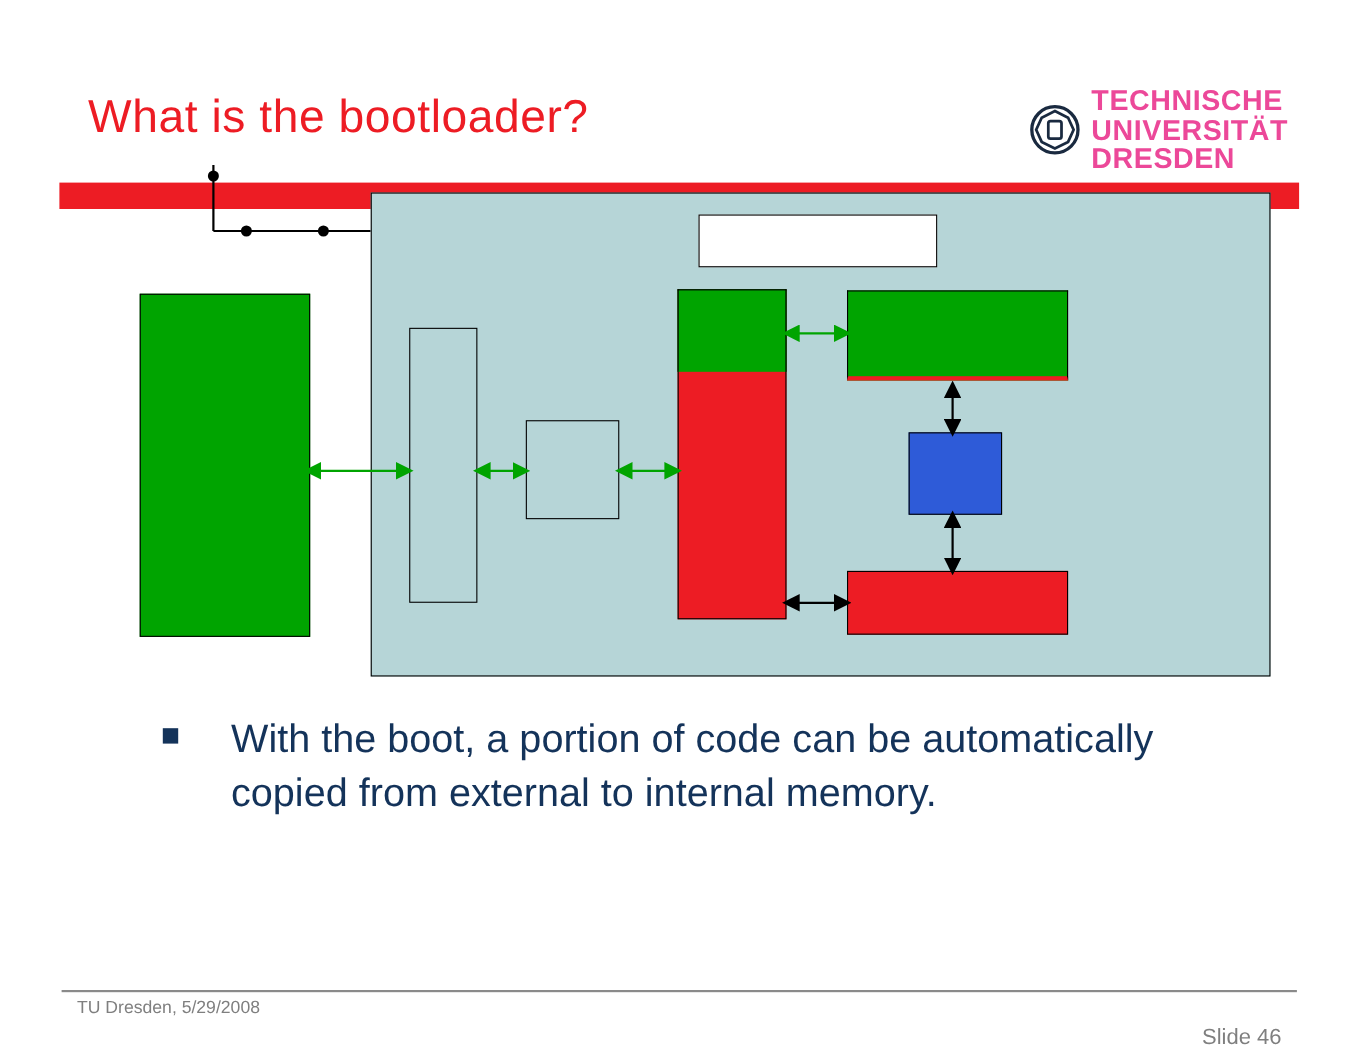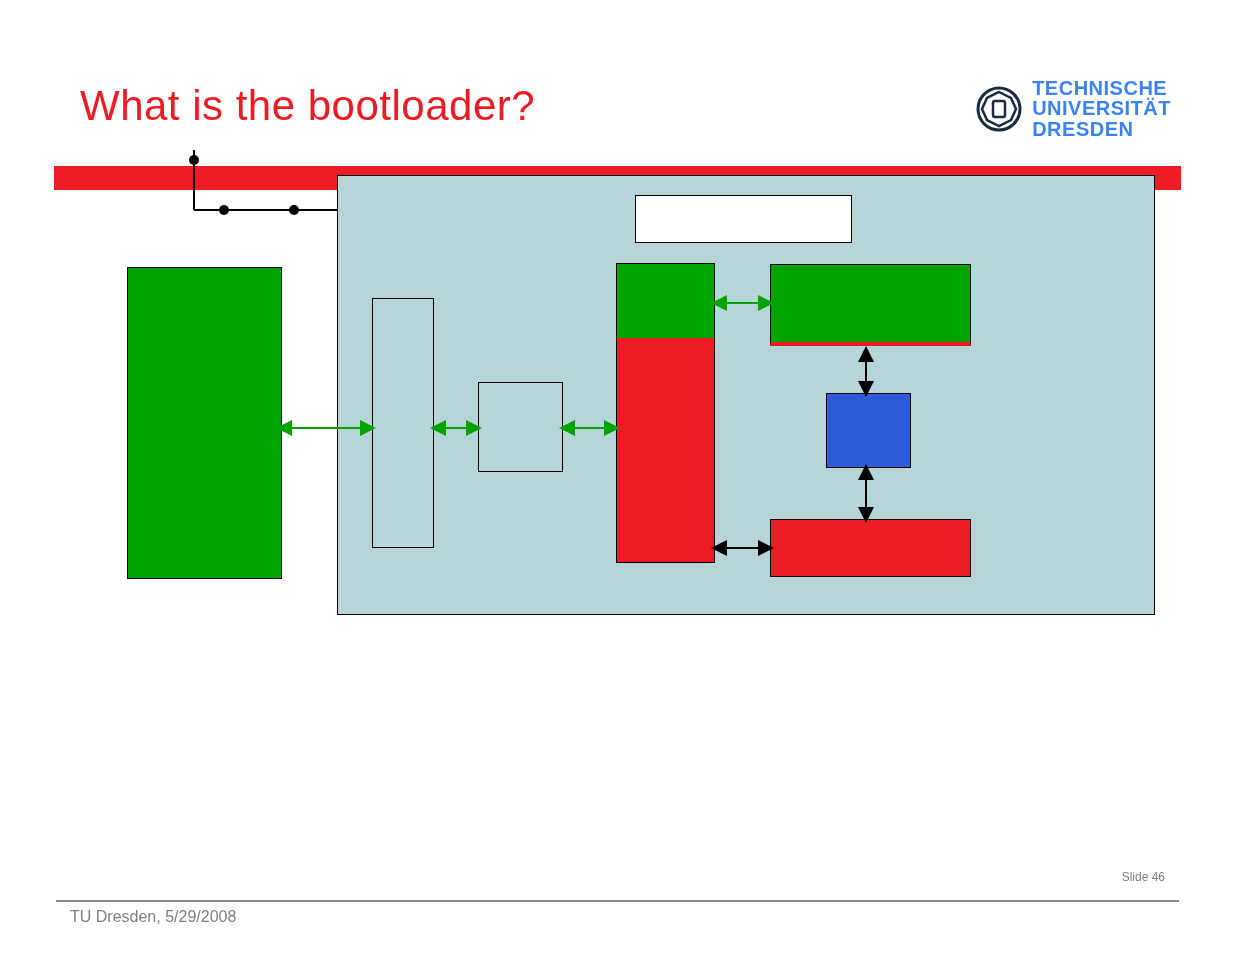--- a/index.html
+++ b/index.html
@@ -10,21 +10,21 @@
     --lightblue:#b6d5d7;
     --blue:#2e5bd8;
     --navy:#14335a;
     --gray:#7f7f7f;
   }
   html,body{margin:0;padding:0;background:#fff;font-family:Arial,Helvetica,sans-serif}
   .slide{position:relative;width:var(--slide-w);height:var(--slide-h);background:#fff;overflow:hidden}
   .title{position:absolute;left:80px;top:82px;font-size:42px;color:var(--red);letter-spacing:0.5px}
   .logo{position:absolute;right:64px;top:78px;display:flex;align-items:center;gap:10px}
   .logo svg{display:block}
-  .logo-text{font-weight:800;color:#3b82f6;line-height:1.02;font-size:20px;letter-spacing:0.5px}
+  .logo-text{font-weight:800;color:#ec4899;line-height:1.02;font-size:26px;letter-spacing:0.5px}
   .redbar{position:absolute;left:54px;right:54px;top:166px;height:24px;background:var(--red)}
   
   .wires{position:absolute;left:54px;top:150px}
 
   .bigpanel{position:absolute;left:337px;top:175px;width:816px;height:438px;background:var(--lightblue);border:1.5px solid #000}
   
   .ext-mem{position:absolute;left:127px;top:267px;width:153px;height:310px;background:var(--green);border:1.5px solid #000}
   
   .box{position:absolute;border:1.5px solid #000;box-sizing:border-box}
   .b-top{left:635px;top:195px;width:217px;height:48px;background:#fff}
@@ -34,21 +34,21 @@
   .b-center-top{left:616px;top:263px;width:99px;height:75px;background:var(--green);border-bottom:none}
   .b-right-top{left:770px;top:264px;width:201px;height:82px;background:var(--green);border-bottom:4px solid var(--red)}
   .b-right-bot{left:770px;top:519px;width:201px;height:58px;background:var(--red)}
   .b-blue{left:826px;top:393px;width:85px;height:75px;background:var(--blue)}
 
   .bullet{position:absolute;left:148px;right:90px;top:648px;display:flex;gap:48px;color:var(--navy);font-size:36px;line-height:1.35}
   .bullet .sq{width:14px;height:14px;background:var(--navy);margin-top:14px;flex:0 0 14px}
 
   .footer-line{position:absolute;left:56px;right:56px;top:900px;height:2px;background:#8a8a8a}
   .footer-left{position:absolute;left:70px;top:908px;font-size:16px;color:var(--gray)}
-  .footer-right{position:absolute;right:70px;top:870px;font-size:12px;color:var(--gray)}
+  .footer-right{position:absolute;right:70px;top:932px;font-size:20px;color:var(--gray)}
 
   
   .arrows{position:absolute;left:0;top:0;width:var(--slide-w);height:var(--slide-h);pointer-events:none}
 </style>
 </head>
 <body>
 
 <div class="slide">
 
   <div class="title">What is the bootloader?</div>
@@ -107,18 +107,22 @@
     <line x1="280" y1="428" x2="372" y2="428" stroke="#00a400" stroke-width="2" marker-start="url(#gS)" marker-end="url(#g)"></line>
     <line x1="434" y1="428" x2="478" y2="428" stroke="#00a400" stroke-width="2" marker-start="url(#gS)" marker-end="url(#g)"></line>
     <line x1="563" y1="428" x2="616" y2="428" stroke="#00a400" stroke-width="2" marker-start="url(#gS)" marker-end="url(#g)"></line>
     <line x1="715" y1="303" x2="770" y2="303" stroke="#00a400" stroke-width="2" marker-start="url(#gS)" marker-end="url(#g)"></line>
 
     <line x1="715" y1="548" x2="770" y2="548" stroke="#000" stroke-width="2" marker-start="url(#kS)" marker-end="url(#k)"></line>
     <line x1="866" y1="350" x2="866" y2="393" stroke="#000" stroke-width="2" marker-start="url(#kS)" marker-end="url(#k)"></line>
     <line x1="866" y1="468" x2="866" y2="519" stroke="#000" stroke-width="2" marker-start="url(#kS)" marker-end="url(#k)"></line>
   </svg>
 
+  <div class="bullet">
+    <div class="sq"></div>
+    <div>With the boot, a portion of code can be automatically copied from external to internal memory.</div>
+  </div>
 
   <div class="footer-line"></div>
   <div class="footer-left">TU Dresden, 5/29/2008</div>
   <div class="footer-right">Slide 46</div>
 
 </div>
 
 </body></html>

